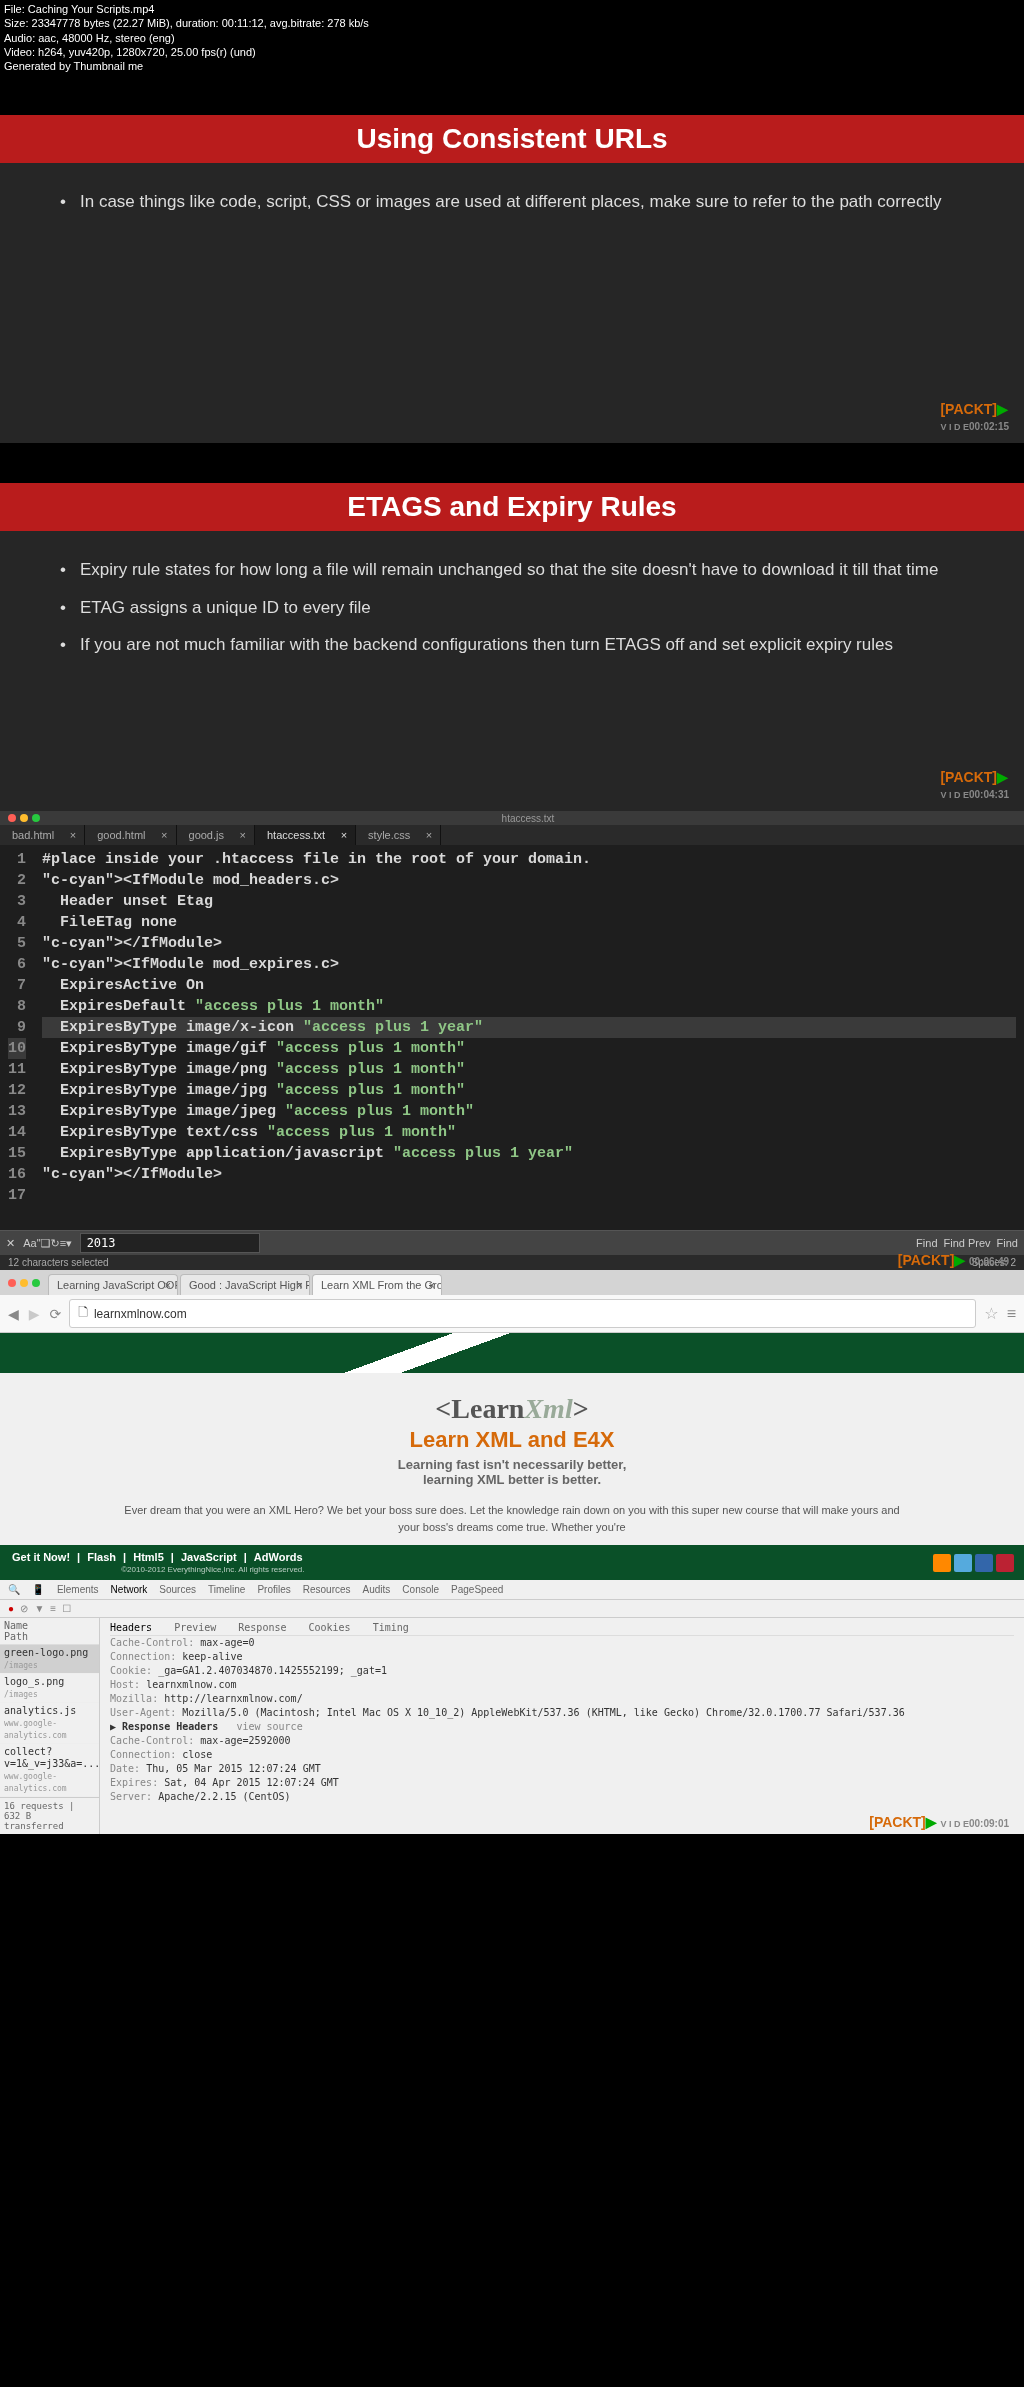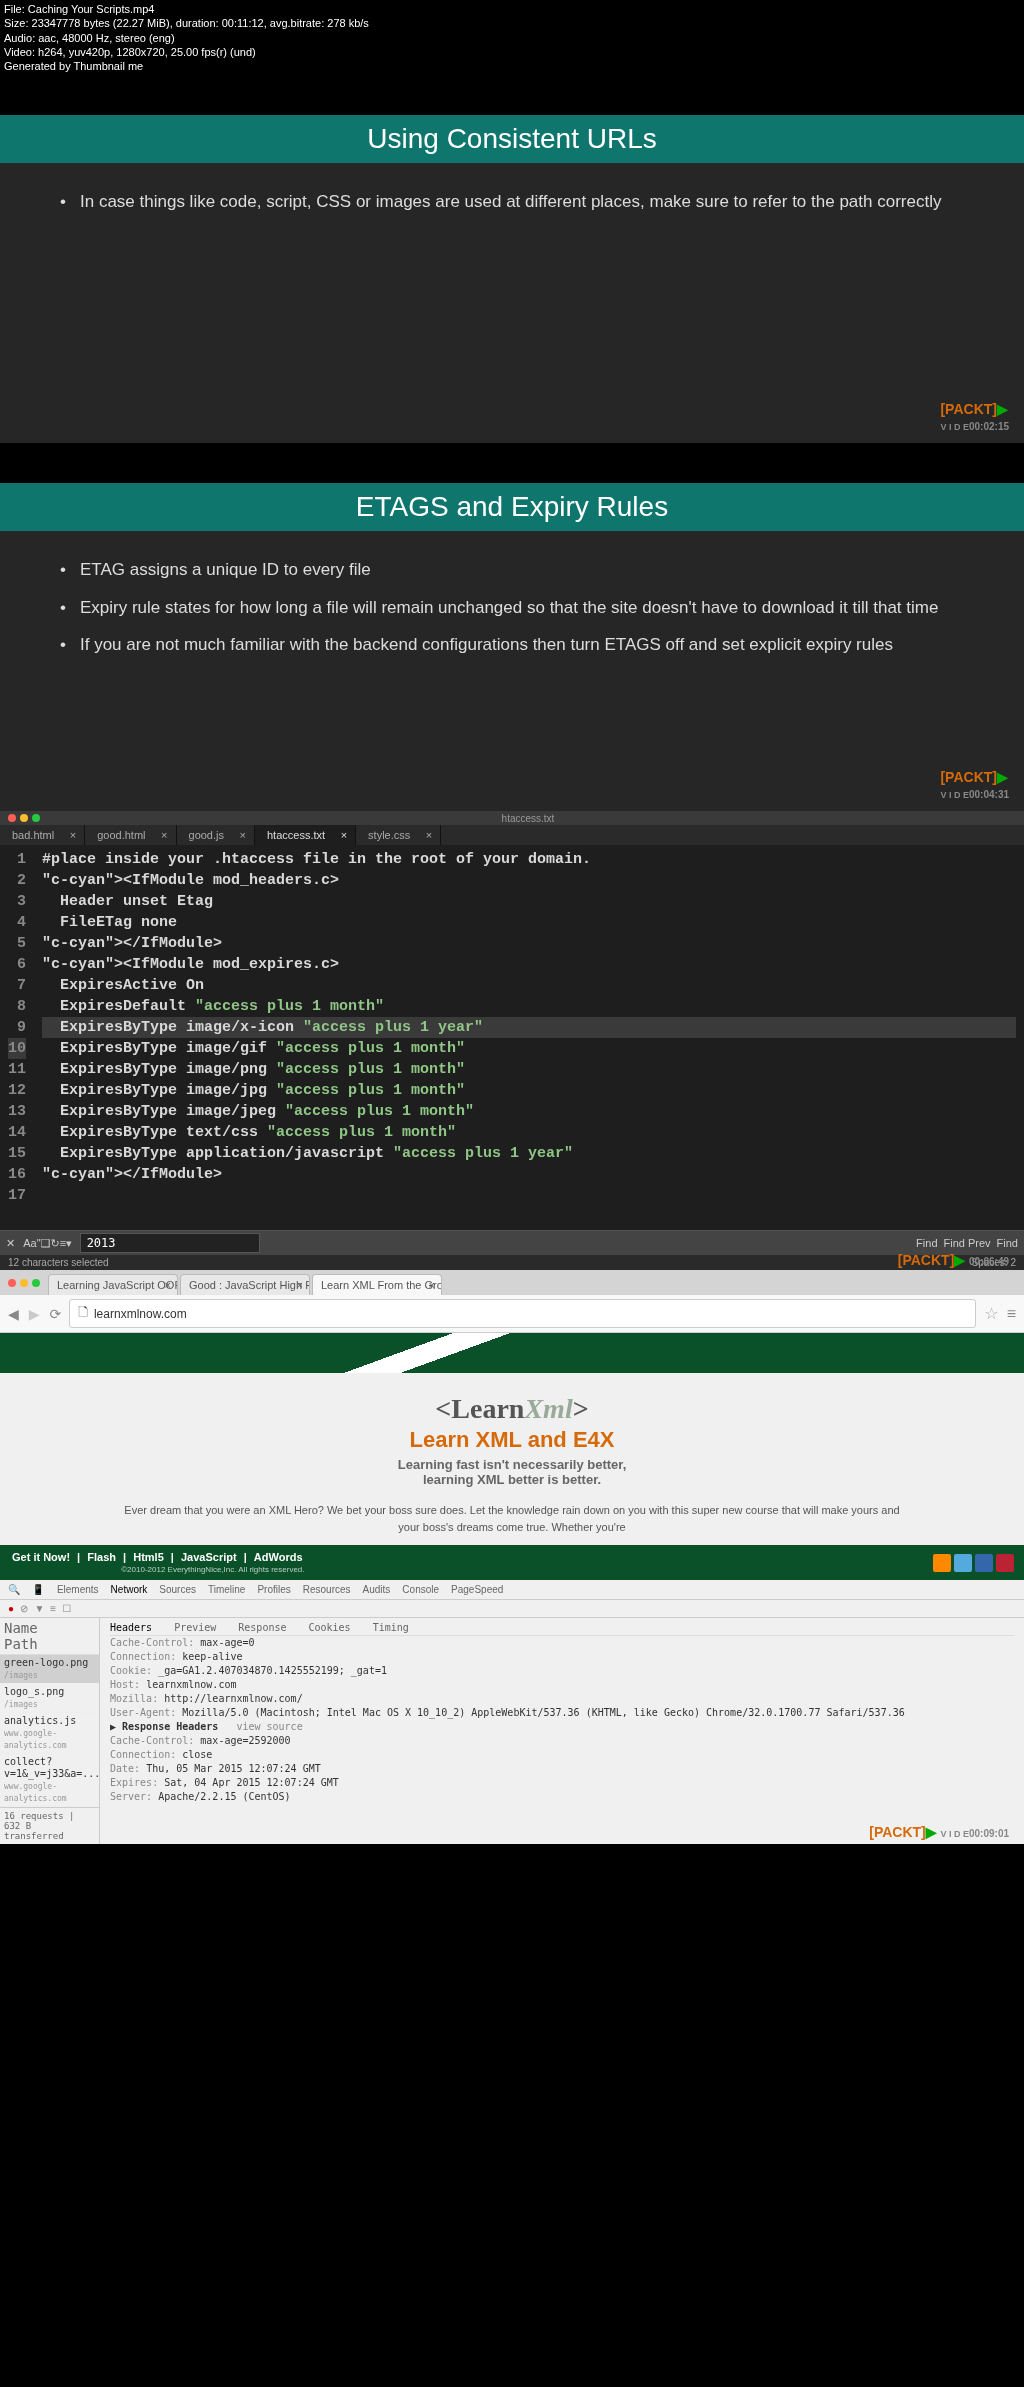--- a/index.html
+++ b/index.html
@@ -1,19 +1,19 @@
 <!DOCTYPE html>
 <html><head>
 <meta charset="utf-8">
 <style>
 * { margin: 0; padding: 0; box-sizing: border-box; }
 body { width: 1024px; font-family: Arial, sans-serif; background: #000; }
 .meta-info { background: #000; color: #fff; font-size: 11px; padding: 2px 4px; line-height: 1.3; font-family: Arial, sans-serif; }
 .slide { background: #262626; position: relative; }
-.slide-title { background: #0f766e; color: #fff; font-size: 28px; text-align: center; padding: 8px 0; font-weight: normal; font-family: 'Segoe UI', Arial, sans-serif; }
+.slide-title { background: #b91c1c; color: #fff; font-size: 28px; text-align: center; padding: 8px 0; font-weight: bold; font-family: 'Segoe UI', Arial, sans-serif; }
 .slide-content { padding: 20px 60px 60px 60px; color: #ddd; font-size: 17px; line-height: 1.5; min-height: 280px; font-family: 'Segoe UI', Arial, sans-serif; }
 .slide-content ul { list-style: none; }
 .slide-content li { padding: 6px 0 6px 20px; position: relative; }
 .slide-content li::before { content: "•"; position: absolute; left: 0; }
 .watermark { position: absolute; right: 15px; bottom: 10px; color: #d66a0a; font-size: 14px; font-weight: bold; }
 .watermark .play { color: #0a0; }
 .watermark .ts { color: #888; font-size: 10px; }
 .gap { height: 40px; background: #000; }
 .code-section { background: #1e1e1e; }
 .code-titlebar { background: #3a3a3a; height: 14px; display: flex; align-items: center; padding: 0 8px; }
@@ -59,21 +59,21 @@
 .nav-bar .icons { margin-left: auto; display: flex; gap: 3px; }
 .nav-bar .icons span { width: 18px; height: 18px; border-radius: 2px; display: inline-block; }
 .copyright { font-size: 8px; opacity: 0.7; margin-top: 2px; }
 .devtools { background: #f0f0f0; font-size: 11px; color: #333; position: relative; }
 .devtools-tabs { display: flex; border-bottom: 1px solid #ccc; padding: 4px 8px; gap: 12px; font-size: 10px; color: #666; }
 .devtools-tabs .active { color: #000; }
 .devtools-toolbar { display: flex; gap: 6px; padding: 3px 8px; border-bottom: 1px solid #ccc; align-items: center; }
 .devtools-toolbar span { font-size: 10px; color: #888; }
 .devtools-content { display: flex; font-family: Menlo, monospace; font-size: 10px; }
 .req-list { width: 100px; border-right: 1px solid #ccc; }
-.req-list .header { font-size: 14px; color: #666; padding: 2px 4px; border-bottom: 1px solid #ddd; }
+.req-list .header { font-size: 10px; color: #666; padding: 2px 4px; border-bottom: 1px solid #ddd; }
 .req-list .item { padding: 2px 4px; border-bottom: 1px solid #eee; line-height: 1.2; }
 .req-list .item .sub { color: #999; font-size: 8px; }
 .req-list .item.selected { background: #d0d0d0; }
 .req-list .footer { font-size: 9px; color: #666; padding: 3px 4px; border-top: 1px solid #ccc; }
 .headers-panel { flex: 1; padding: 4px 10px; }
 .headers-tabs { display: flex; gap: 22px; font-size: 10px; color: #666; border-bottom: 1px solid #ddd; padding-bottom: 2px; }
 .headers-tabs .active { color: #000; }
 .header-line { font-size: 10px; line-height: 1.4; color: #333; }
 .header-line .key { color: #888; }
 </style>
@@ -102,22 +102,22 @@
     <span style="color:#888;font-size:9px;">V I D E<span class="ts">00:02:15</span></span>
   </div>
 </div>
 
 <div class="gap"></div>
 
 <div class="slide">
   <div class="slide-title">ETAGS and Expiry Rules</div>
   <div class="slide-content">
     <ul>
+      <li>Expiry rule states for how long a file will remain unchanged so that the site doesn't have to download it till that time</li>
       <li>ETAG assigns a unique ID to every file</li>
-      <li>Expiry rule states for how long a file will remain unchanged so that the site doesn't have to download it till that time</li>
       <li>If you are not much familiar with the backend configurations then turn ETAGS off and set explicit expiry rules</li>
     </ul>
   </div>
   <div class="watermark">
     <span>[PACKT]</span><span class="play">▶</span><br>
     <span style="color:#888;font-size:9px;">V I D E<span class="ts">00:04:31</span></span>
   </div>
 </div>
 
 <div class="code-section">

